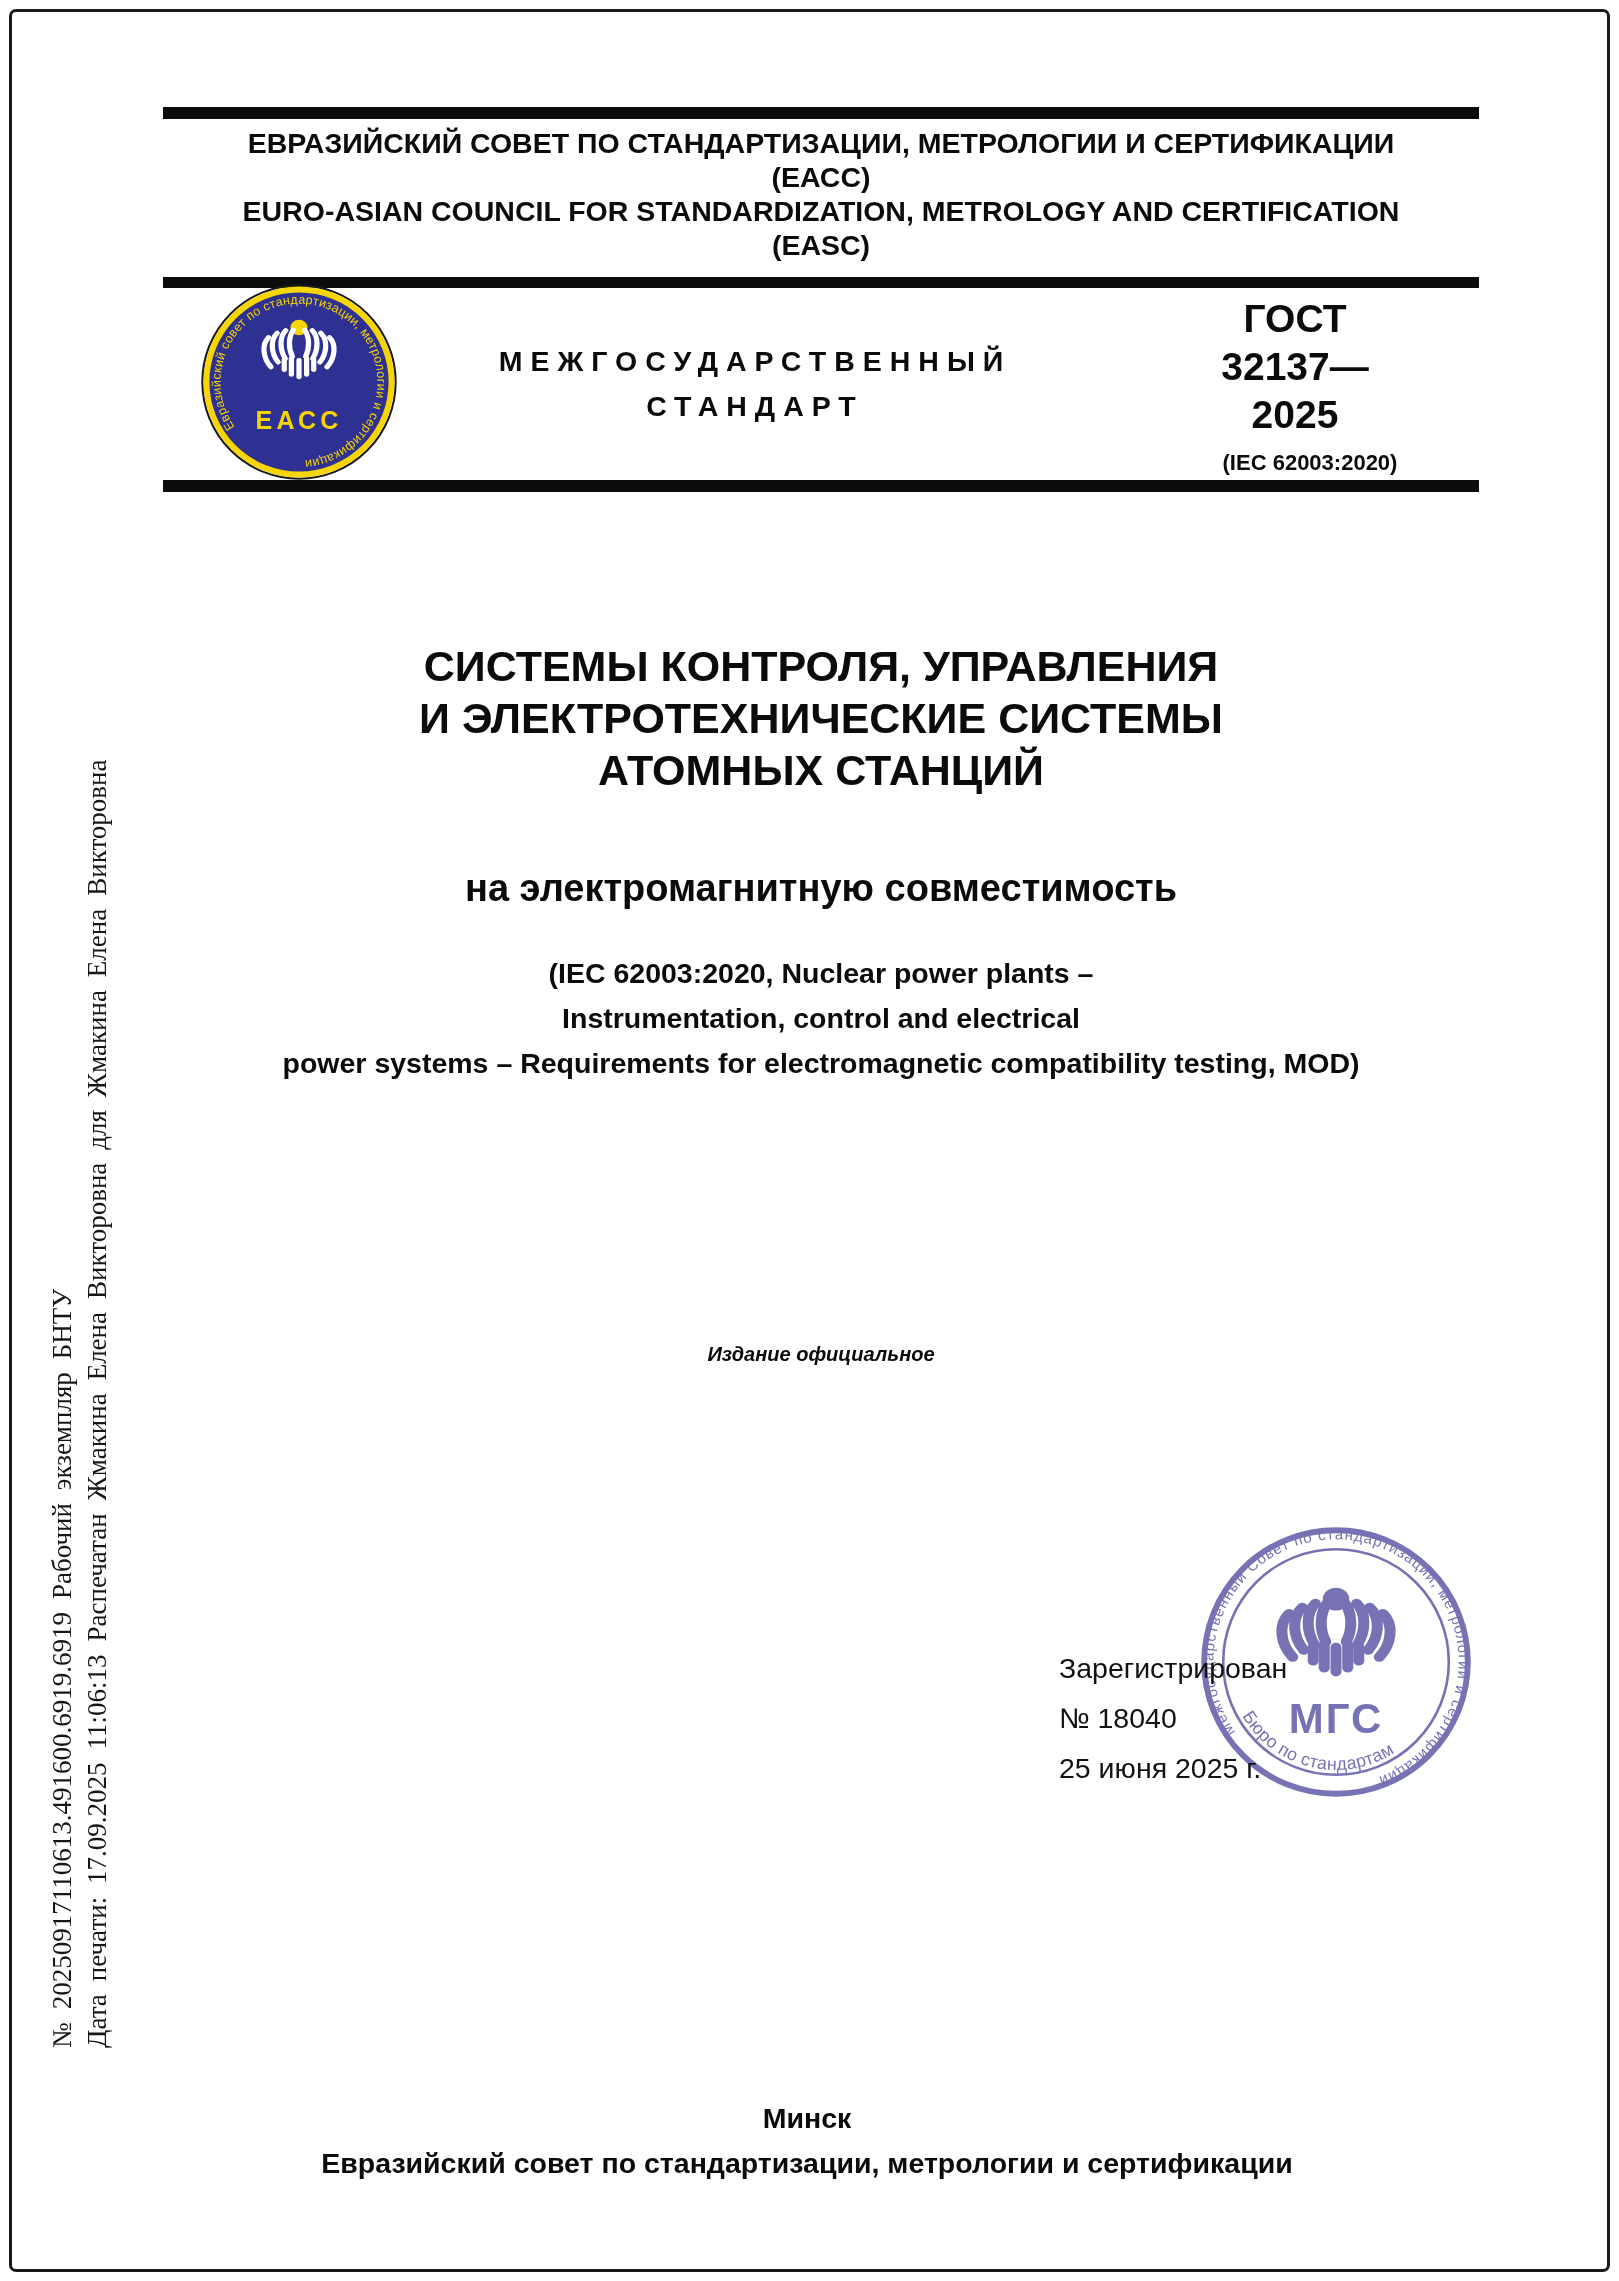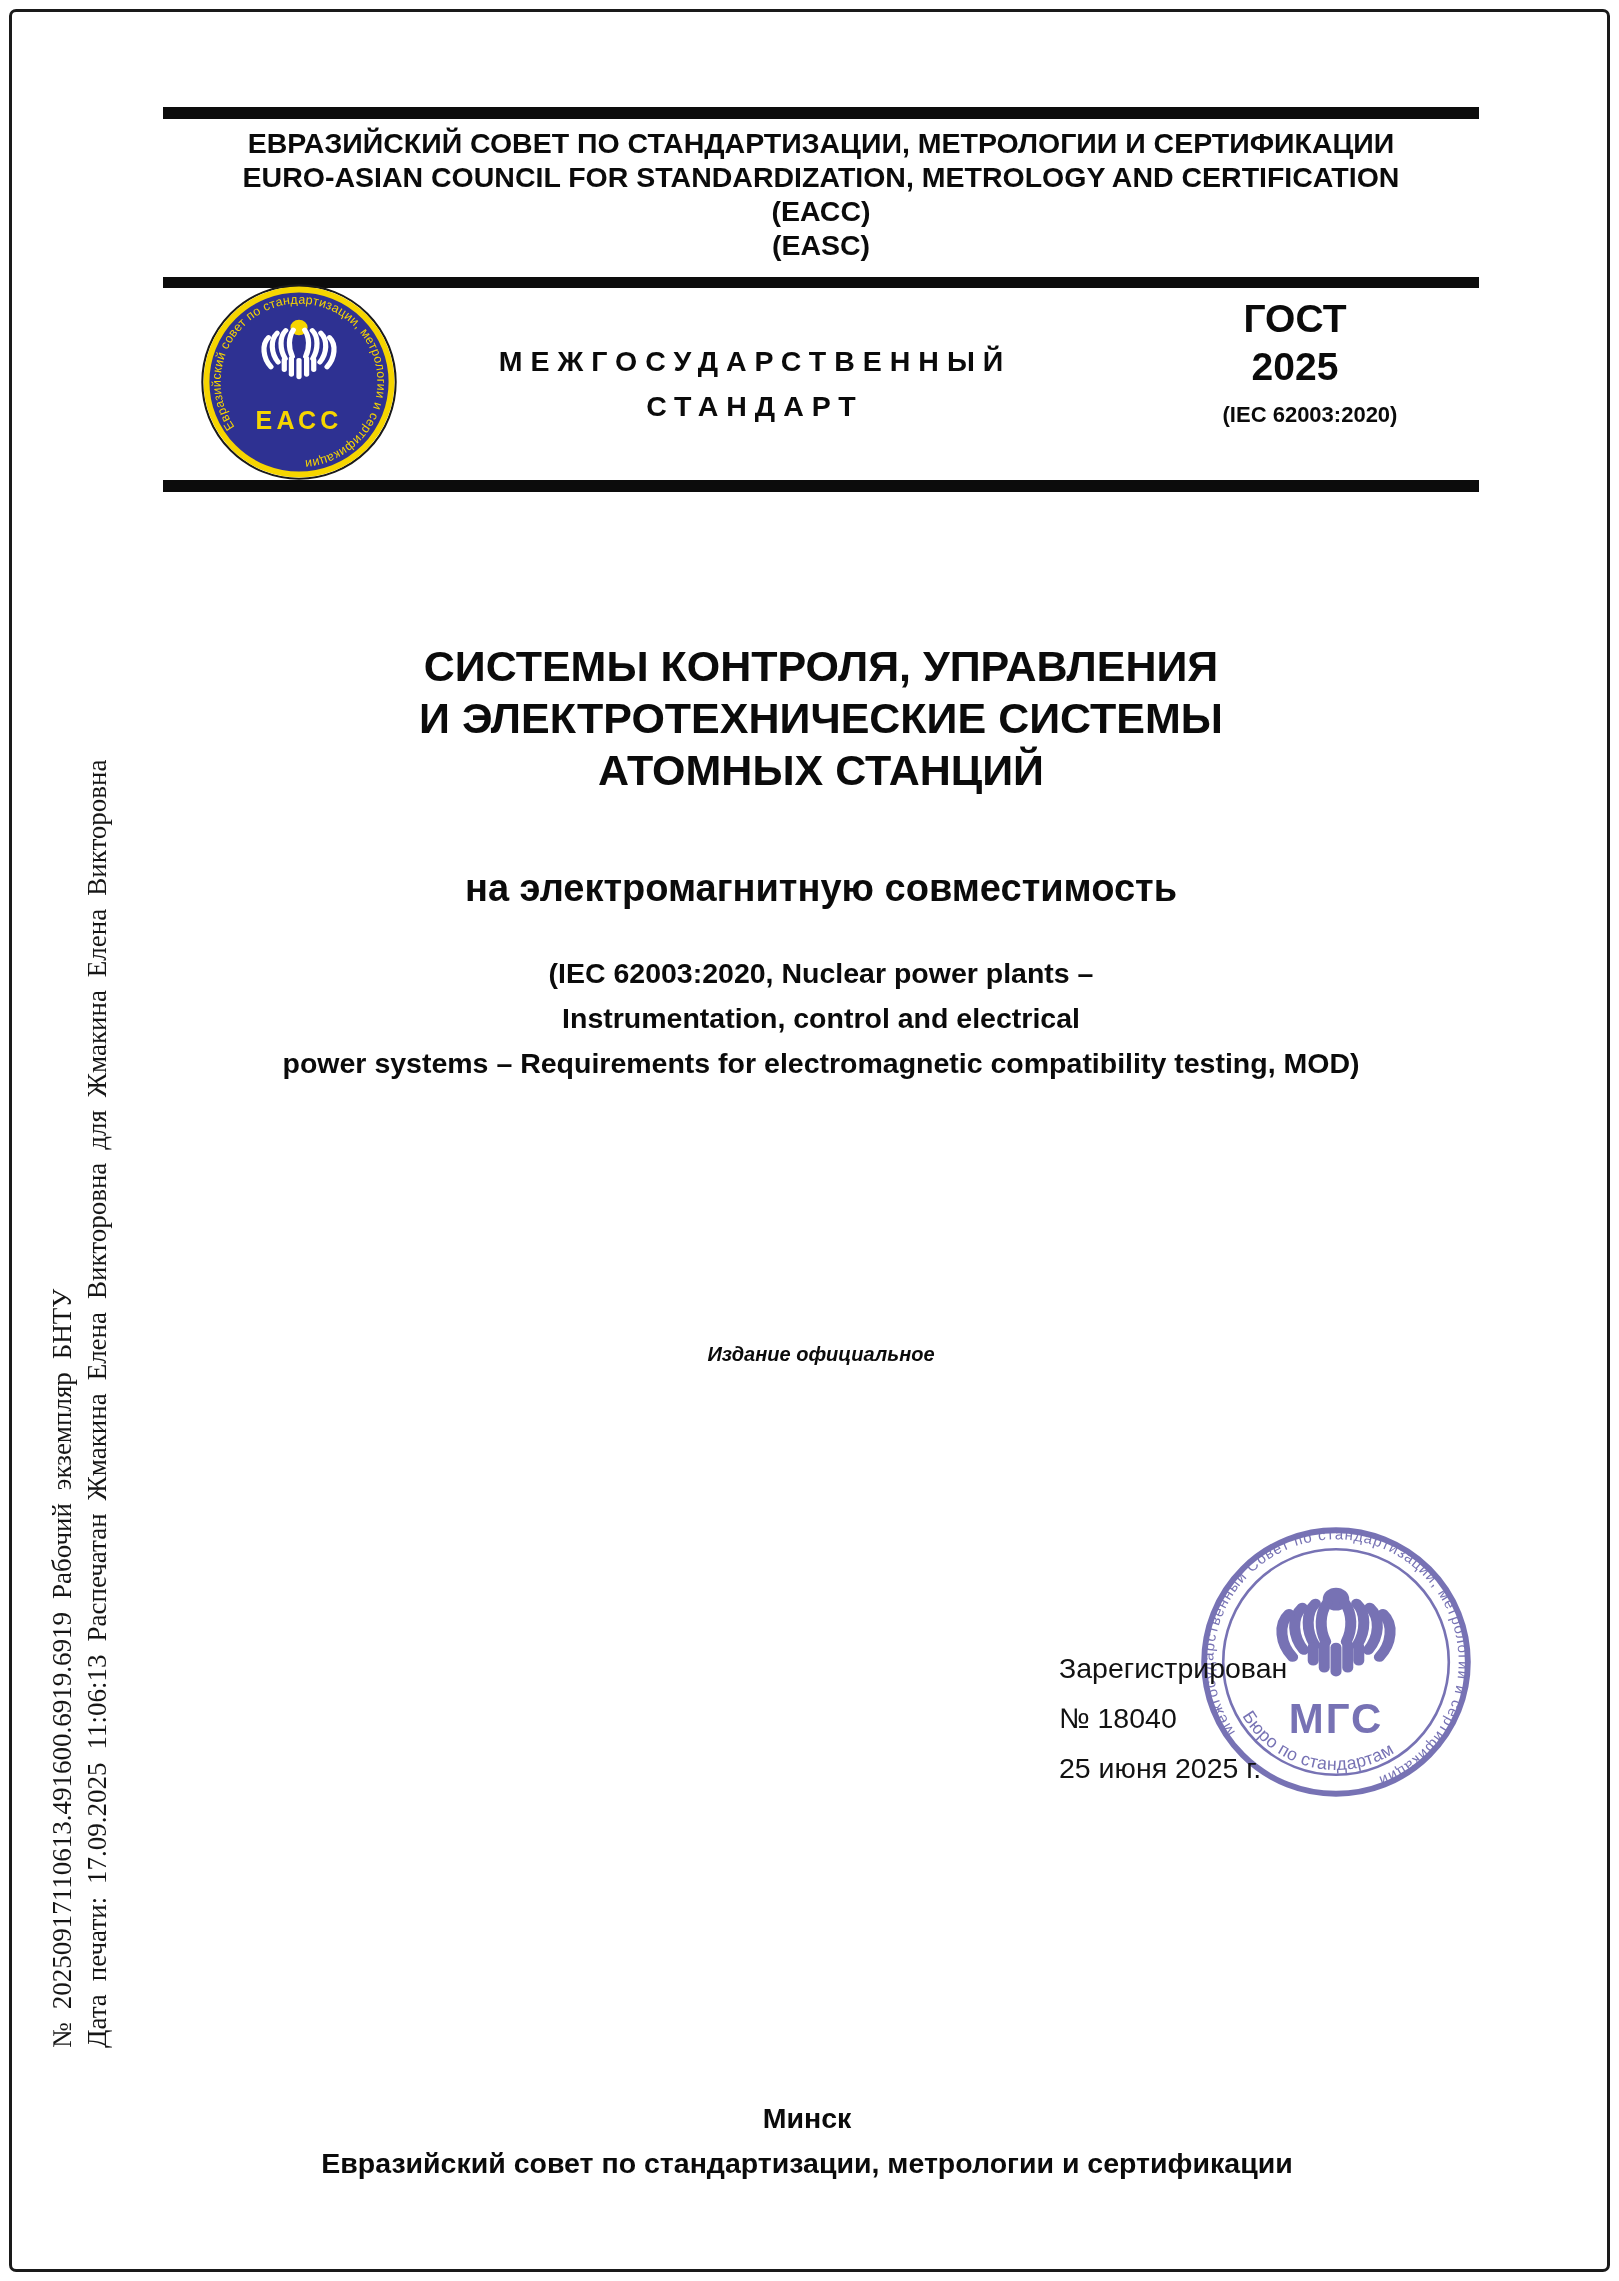--- a/index.html
+++ b/index.html
@@ -65,22 +65,22 @@
   <div class="sidebar">
     <div>№ 20250917110613.491600.6919.6919 Рабочий экземпляр БНТУ</div>
     <div>Дата печати: 17.09.2025 11:06:13 Распечатан Жмакина Елена Викторовна для Жмакина Елена Викторовна</div>
   </div>
 
   <div class="content">
     <div class="rule"></div>
 
     <div class="org">
       <div>ЕВРАЗИЙСКИЙ СОВЕТ ПО СТАНДАРТИЗАЦИИ, МЕТРОЛОГИИ И СЕРТИФИКАЦИИ</div>
+      <div>(ЕАСС)</div>
       <div>EURO-ASIAN COUNCIL FOR STANDARDIZATION, METROLOGY AND CERTIFICATION</div>
-      <div>(ЕАСС)</div>
       <div>(EASC)</div>
     </div>
 
     <div class="rule"></div>
 
     <div class="band">
 
       <svg class="logo-svg" viewBox="0 0 240 240" aria-hidden="true">
         <circle cx="120" cy="120" r="116" fill="none" stroke="#1a1a1a" stroke-width="2.5"></circle>
         <circle cx="120" cy="120" r="111" fill="#2e3192" stroke="#f6d500" stroke-width="7"></circle>
@@ -108,20 +108,21 @@
         <text x="120" y="176" text-anchor="middle" font-size="30" font-weight="bold" letter-spacing="5" fill="#f6d500">ЕАСС</text>
       </svg>
 
       <div class="doc-type">
         <div>МЕЖГОСУДАРСТВЕННЫЙ</div>
         <div>СТАНДАРТ</div>
       </div>
 
       <div class="designation">
         <div>ГОСТ</div>
+        <div>32137—</div>
         <div>2025</div>
         <div class="iec-small">(IEC 62003:2020)</div>
       </div>
     </div>
 
     <div class="rule"></div>
 
     <div class="title">
       <div>СИСТЕМЫ КОНТРОЛЯ, УПРАВЛЕНИЯ</div>
       <div>И ЭЛЕКТРОТЕХНИЧЕСКИЕ СИСТЕМЫ</div>

